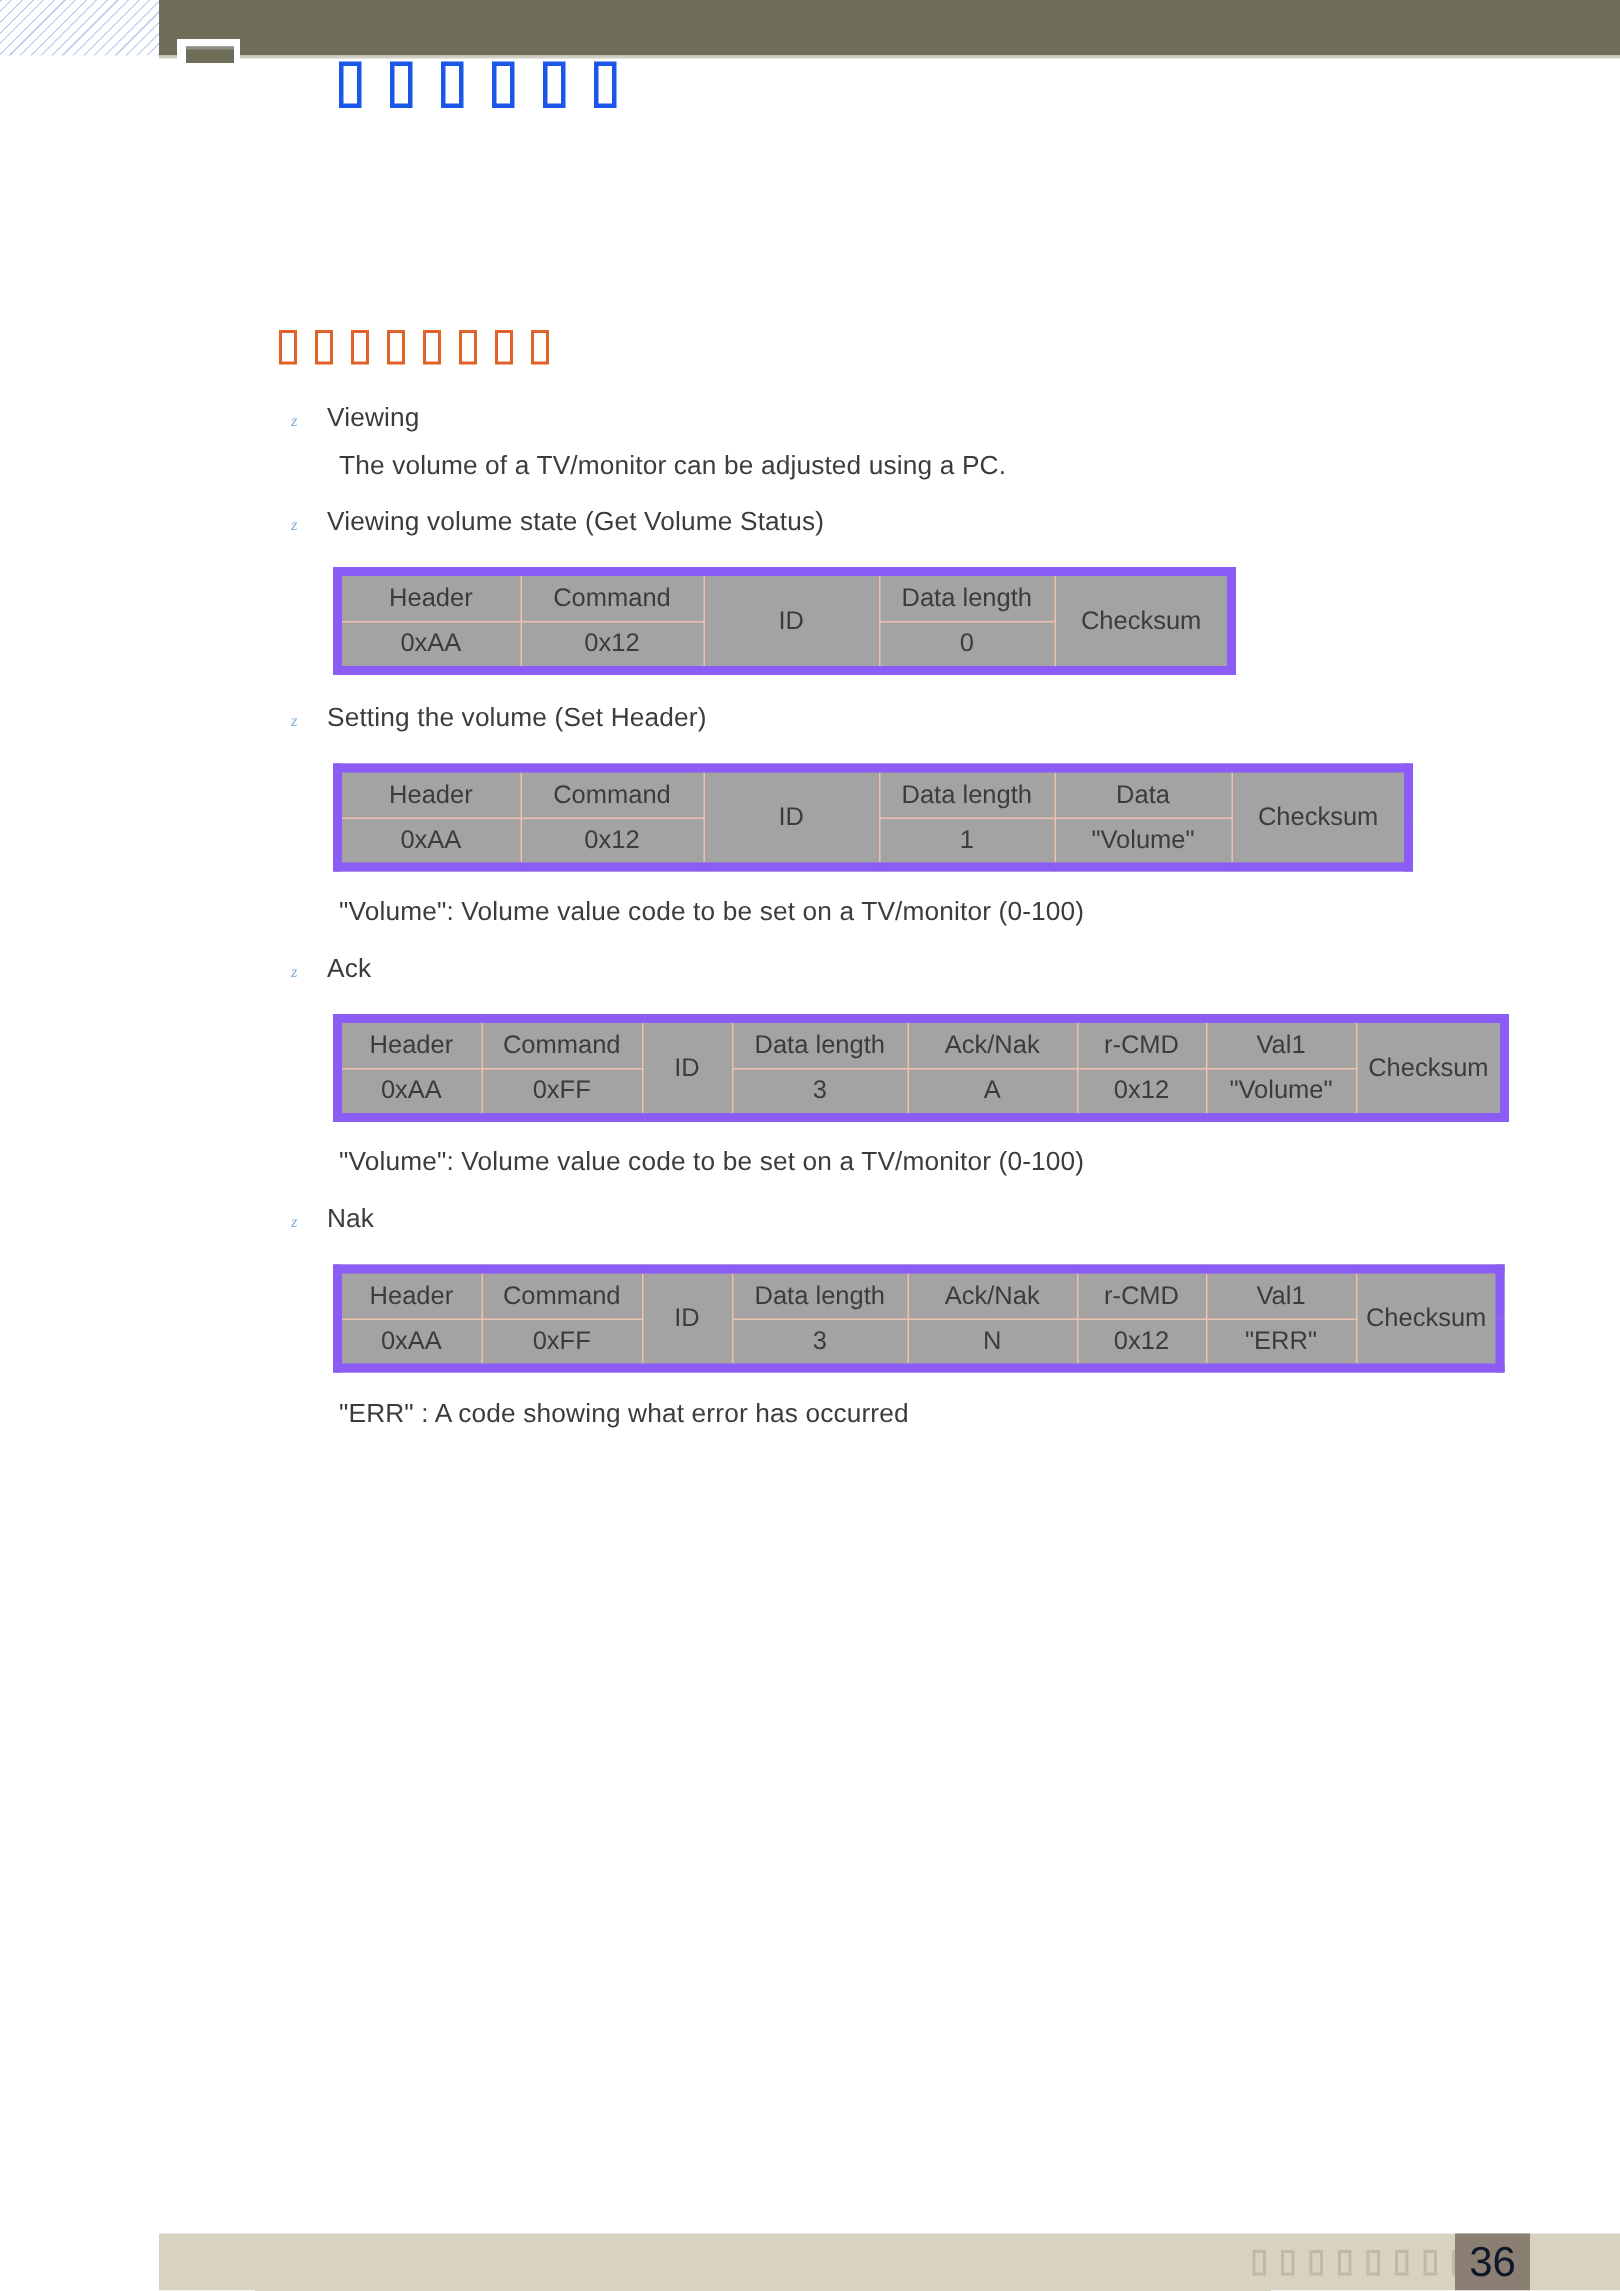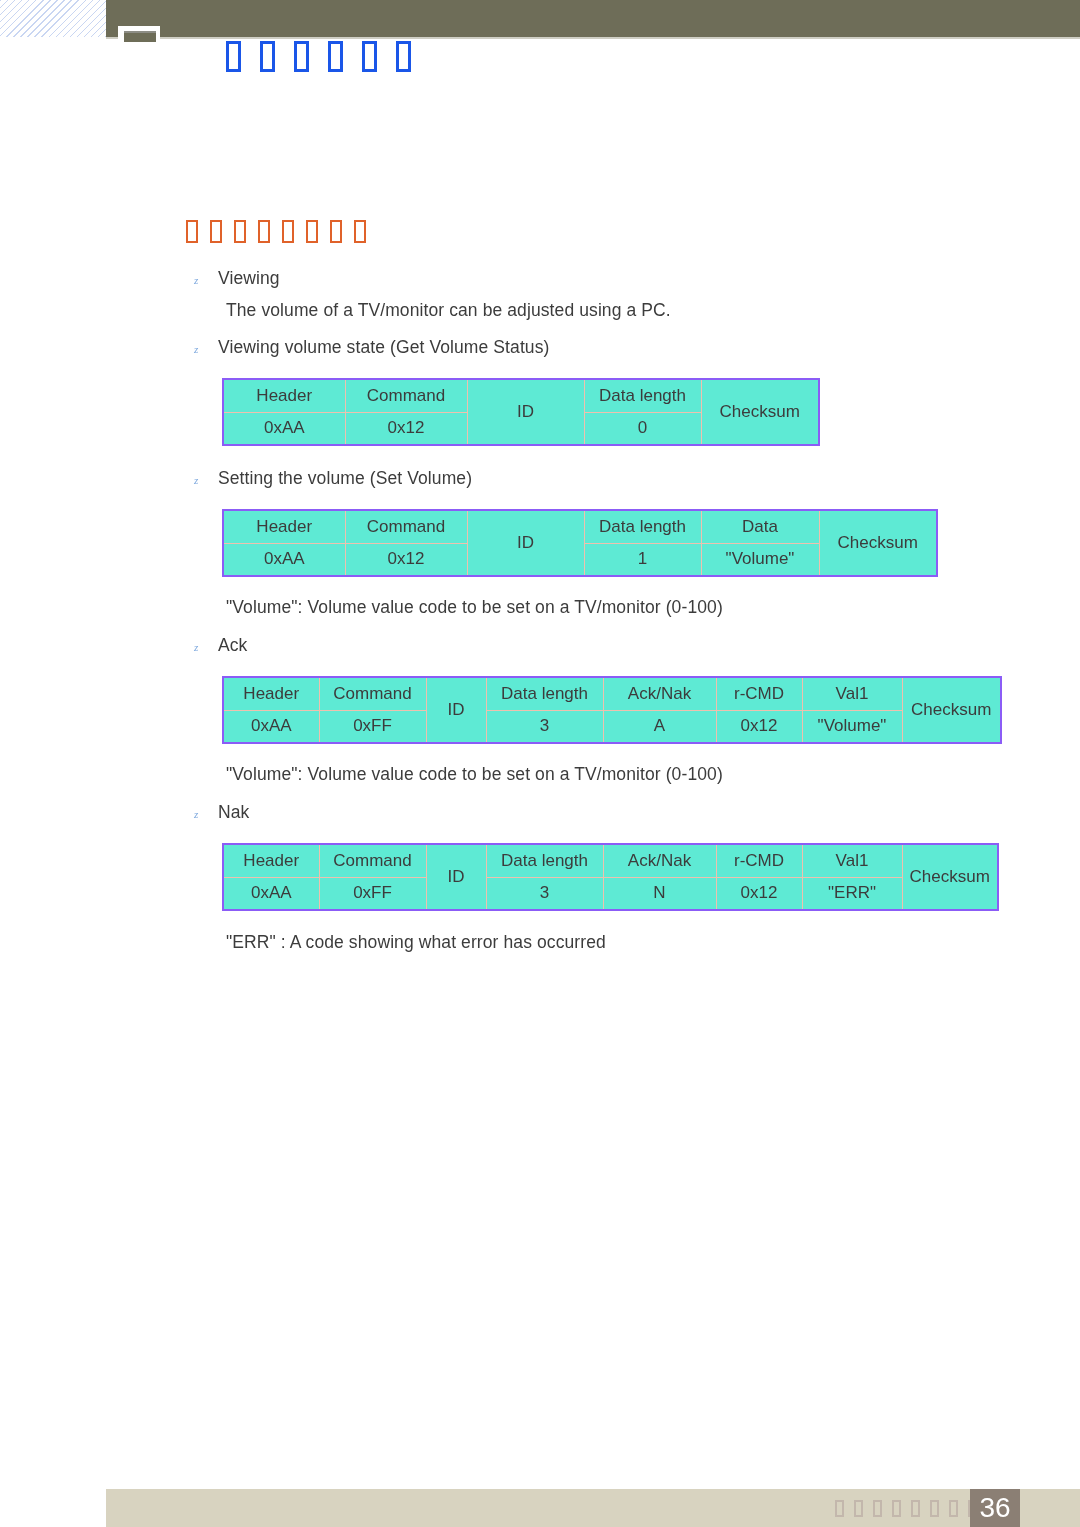--- a/index.html
+++ b/index.html
@@ -113,22 +113,22 @@
   }
   .plain-text {
     padding-left: 40px;
     margin-top: 14px;
   }
 
   
   .proto-table {
     position: absolute;
     border-collapse: collapse;
-    border: 2px solid #8b5cf6;
-    background: #5eead4;
+    border: 6px solid #8b5cf6;
+    background: #a3a3a3;
     table-layout: fixed;
   }
   .proto-table td {
     border-left: 1px solid #eec1ae;
     border-right: 1px solid #eec1ae;
     border-top: 1px solid #eec1ae;
     border-bottom: 1px solid #eec1ae;
     text-align: center;
     font-size: 17px;
     color: #3c3c3c;
@@ -164,21 +164,21 @@
     display: inline-block;
     width: 9px; height: 17px;
     border: 2px solid #c3b7ac;
     box-sizing: border-box;
   }
   #page-number-box {
     position: absolute;
     left: 970px; top: 1489px;
     width: 50px; height: 38px;
     background: #8b7f74;
-    color: #ffffff;
+    color: #0f172a;
     font-size: 28px;
     display: flex;
     align-items: center;
     justify-content: center;
   }
 </style>
 </head>
 <body>
 
 <div id="hatch-corner"></div>
@@ -242,21 +242,21 @@
       <tr>
         <td>0xAA</td>
         <td>0x12</td>
         <td>0</td>
       </tr>
     </tbody>
   </table>
 
   <div class="block bullet-row" style="top:468px; left:186px;">
     <span class="bullet-mark">z</span>
-    <span class="bullet-text">Setting the volume (Set Volume)</span>
+    <span class="bullet-text">Setting the volume (Set Header)</span>
   </div>
 
   <table class="proto-table" style="top:509px; left:222px; width:714px;">
     <colgroup>
       <col style="width:122px">
         <col style="width:122px">
         <col style="width:117px">
         <col style="width:117px">
         <col style="width:118px">
         <col style="width:118px">

